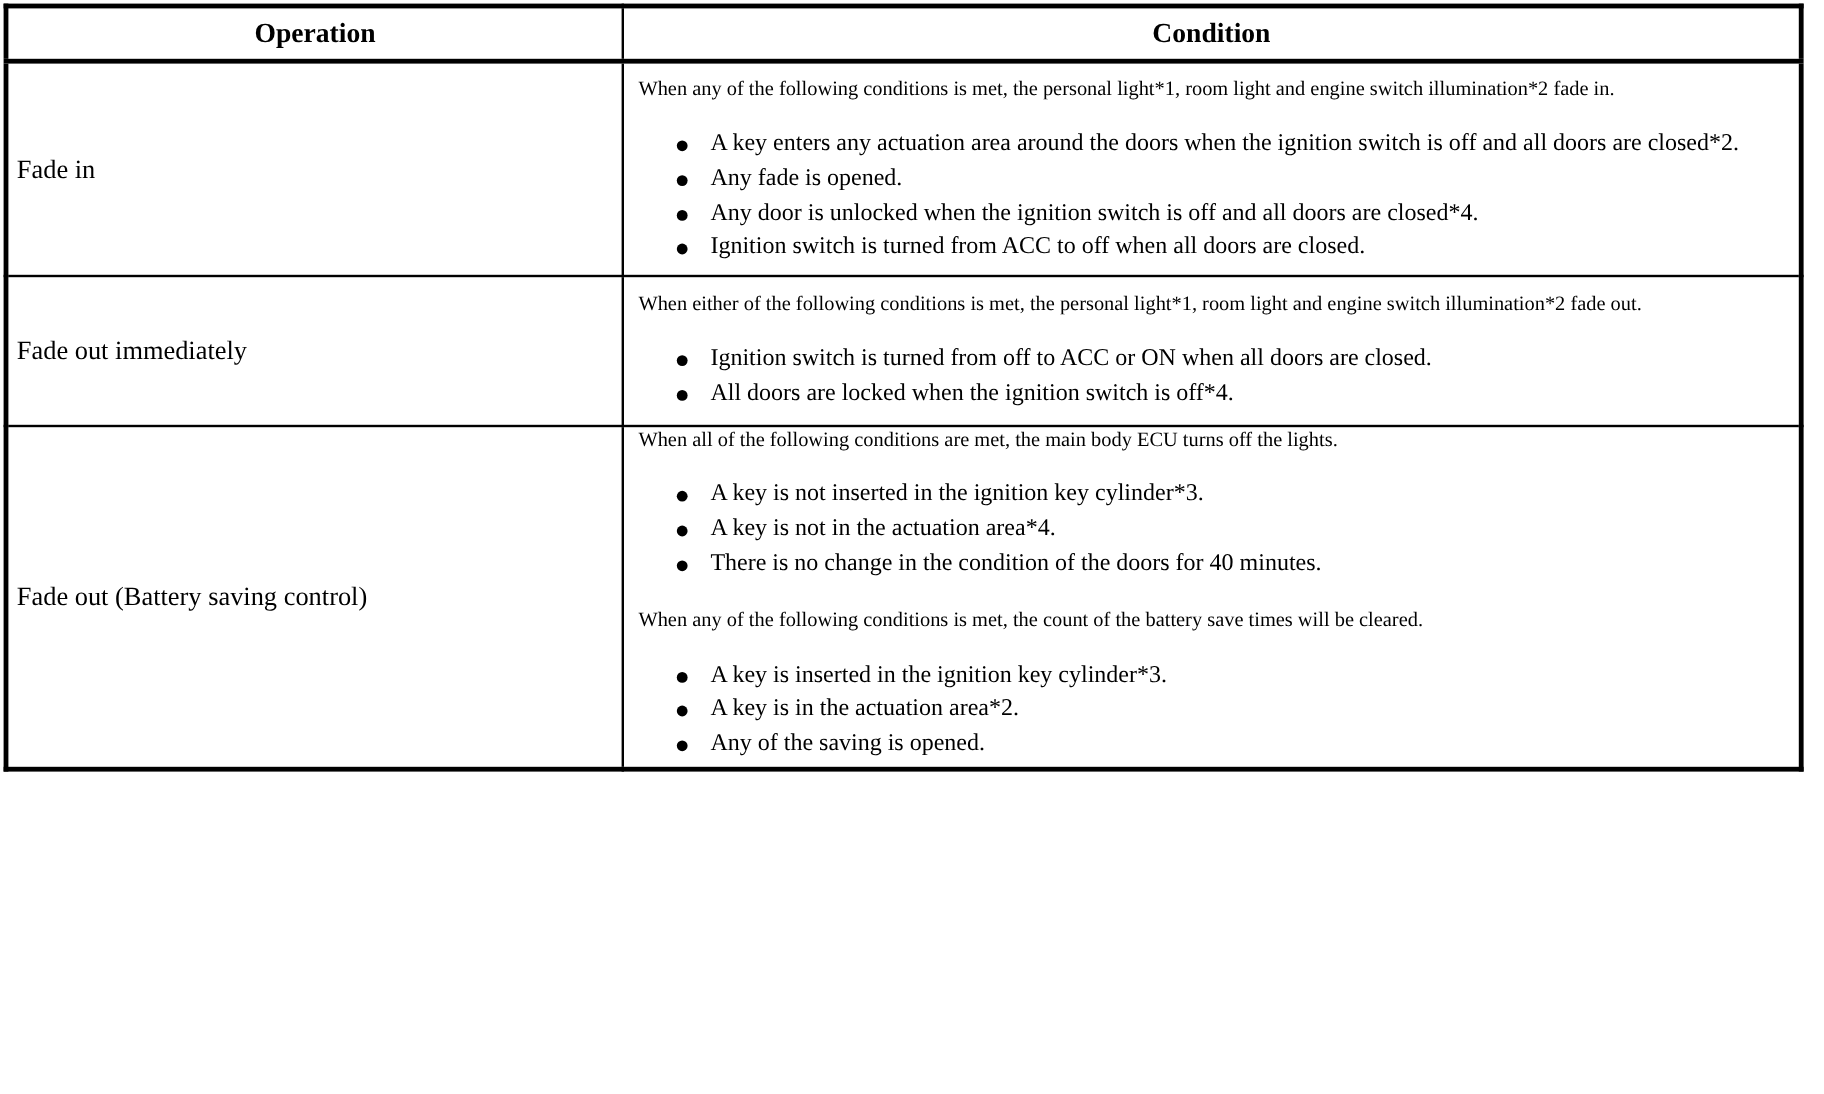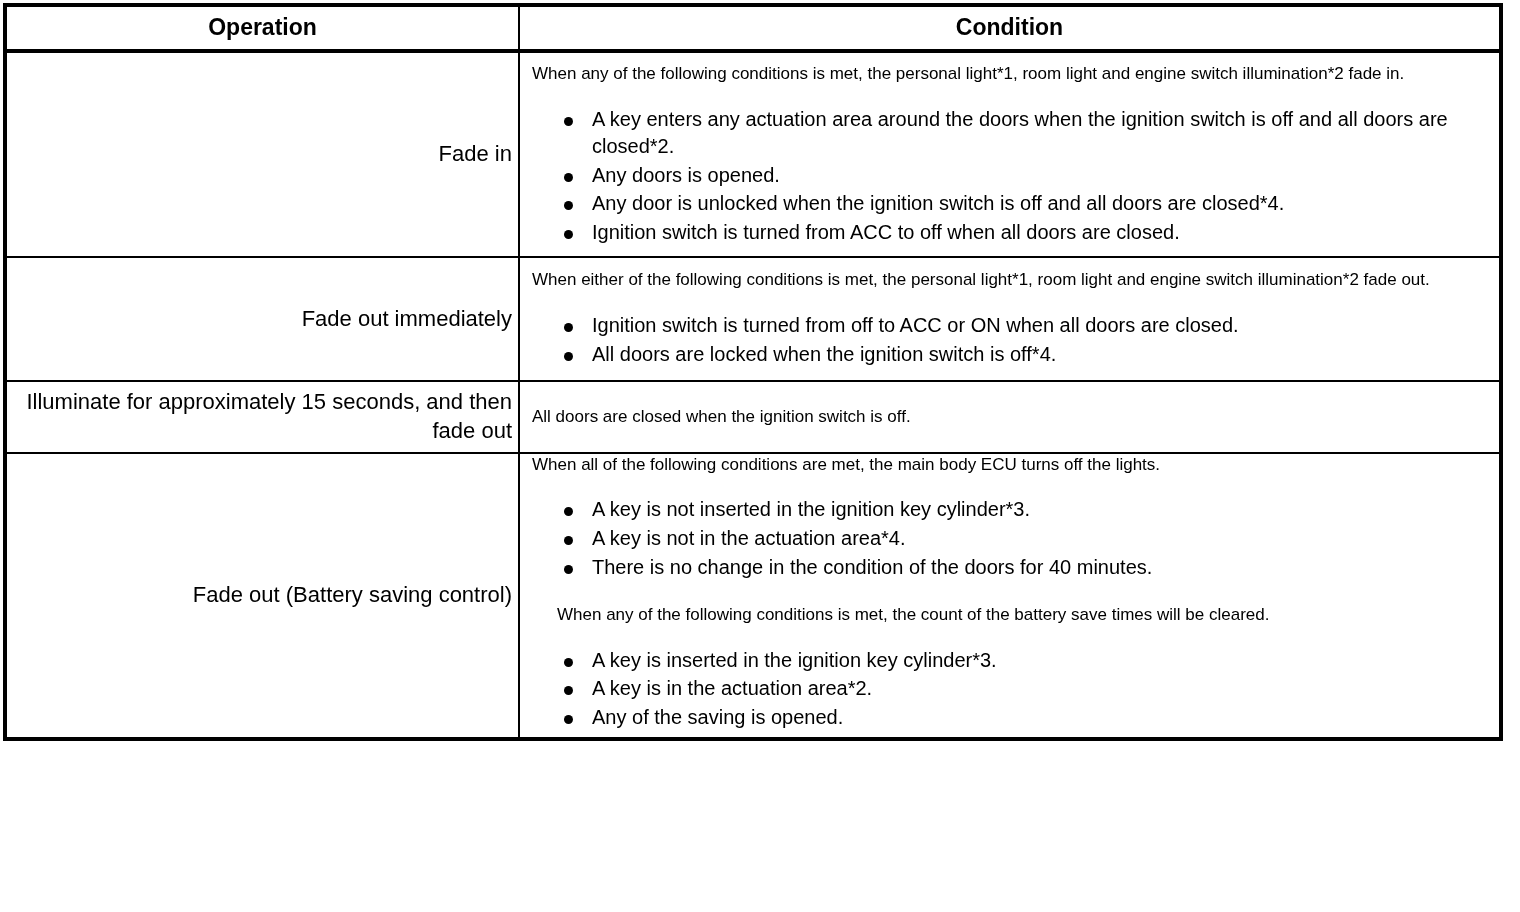--- a/index.html
+++ b/index.html
@@ -13,20 +13,21 @@
     font-family: "Liberation Sans", sans-serif;
     color: #000000;
     overflow: hidden;
   }
 
   .sheet {
     position: relative;
     width: 1520px;
     height: 912px;
     background: #ffffff;
+    font-family: Liberation Serif, serif;
   }
 
   table.spec-table {
     position: absolute;
     left: 3px;
     top: 3px;
     width: 1500px;
     border-collapse: collapse;
     table-layout: fixed;
     background: #ffffff;
@@ -59,42 +60,41 @@
   thead th.th-op { border-right: 2px solid #000000; }
 
   tbody td {
     vertical-align: middle;
     font-size: 22px;
     line-height: 1.32;
     padding: 0;
   }
 
   td.op-cell {
-    padding: 6px 6px 6px 7px;
+    padding: 6px 22px 6px 7px;
     border-right: 2px solid #000000;
-    text-align: right;
   }
   td.op-cell .op-label {
     display: block;
     font-size: 22px;
     line-height: 1.30;
   }
 
   td.cond-cell {
     padding: 11px 10px 13px 12px;
     vertical-align: top;
   }
 
   .para {
     margin: 0;
     font-size: 17px;
     line-height: 1.34;
   }
   .para + .bullets { margin-top: 20px; }
-  .bullets + .para { margin-top: 23px; margin-left: 25px; }
+  .bullets + .para { margin-top: 23px; }
 
   ul.bullets {
     list-style: none;
     margin: 0;
     padding: 0;
   }
   ul.bullets > li {
     position: relative;
     padding-left: 60px;
     font-size: 20px;
@@ -146,21 +146,21 @@
         </td>
         <td class="cond-cell">
           <p class="para">When any of the following conditions is met, the personal light*1, room light and engine switch illumination*2 fade in.</p>
           <ul class="bullets">
             <li>
               <span class="dot"></span>
               <span>A key enters any actuation area around the doors when the ignition switch is off and all doors are closed*2.</span>
             </li>
             <li>
               <span class="dot"></span>
-              <span>Any doors is opened.</span>
+              <span>Any fade is opened.</span>
             </li>
             <li>
               <span class="dot"></span>
               <span>Any door is unlocked when the ignition switch is off and all doors are closed*4.</span>
             </li>
             <li>
               <span class="dot"></span>
               <span>Ignition switch is turned from ACC to off when all doors are closed.</span>
             </li>
           </ul>
@@ -179,28 +179,20 @@
               <span>Ignition switch is turned from off to ACC or ON when all doors are closed.</span>
             </li>
             <li>
               <span class="dot"></span>
               <span>All doors are locked when the ignition switch is off*4.</span>
             </li>
           </ul>
         </td>
       </tr>
 
-      <tr class="row-illuminate">
-        <td class="op-cell">
-          <span class="op-label">Illuminate for approximately 15 seconds, and then fade out</span>
-        </td>
-        <td class="cond-cell">
-          <p class="para">All doors are closed when the ignition switch is off.</p>
-        </td>
-      </tr>
 
       <tr class="row-battery">
         <td class="op-cell">
           <span class="op-label">Fade out (Battery saving control)</span>
         </td>
         <td class="cond-cell">
           <p class="para">When all of the following conditions are met, the main body ECU turns off the lights.</p>
           <ul class="bullets">
             <li>
               <span class="dot"></span>

